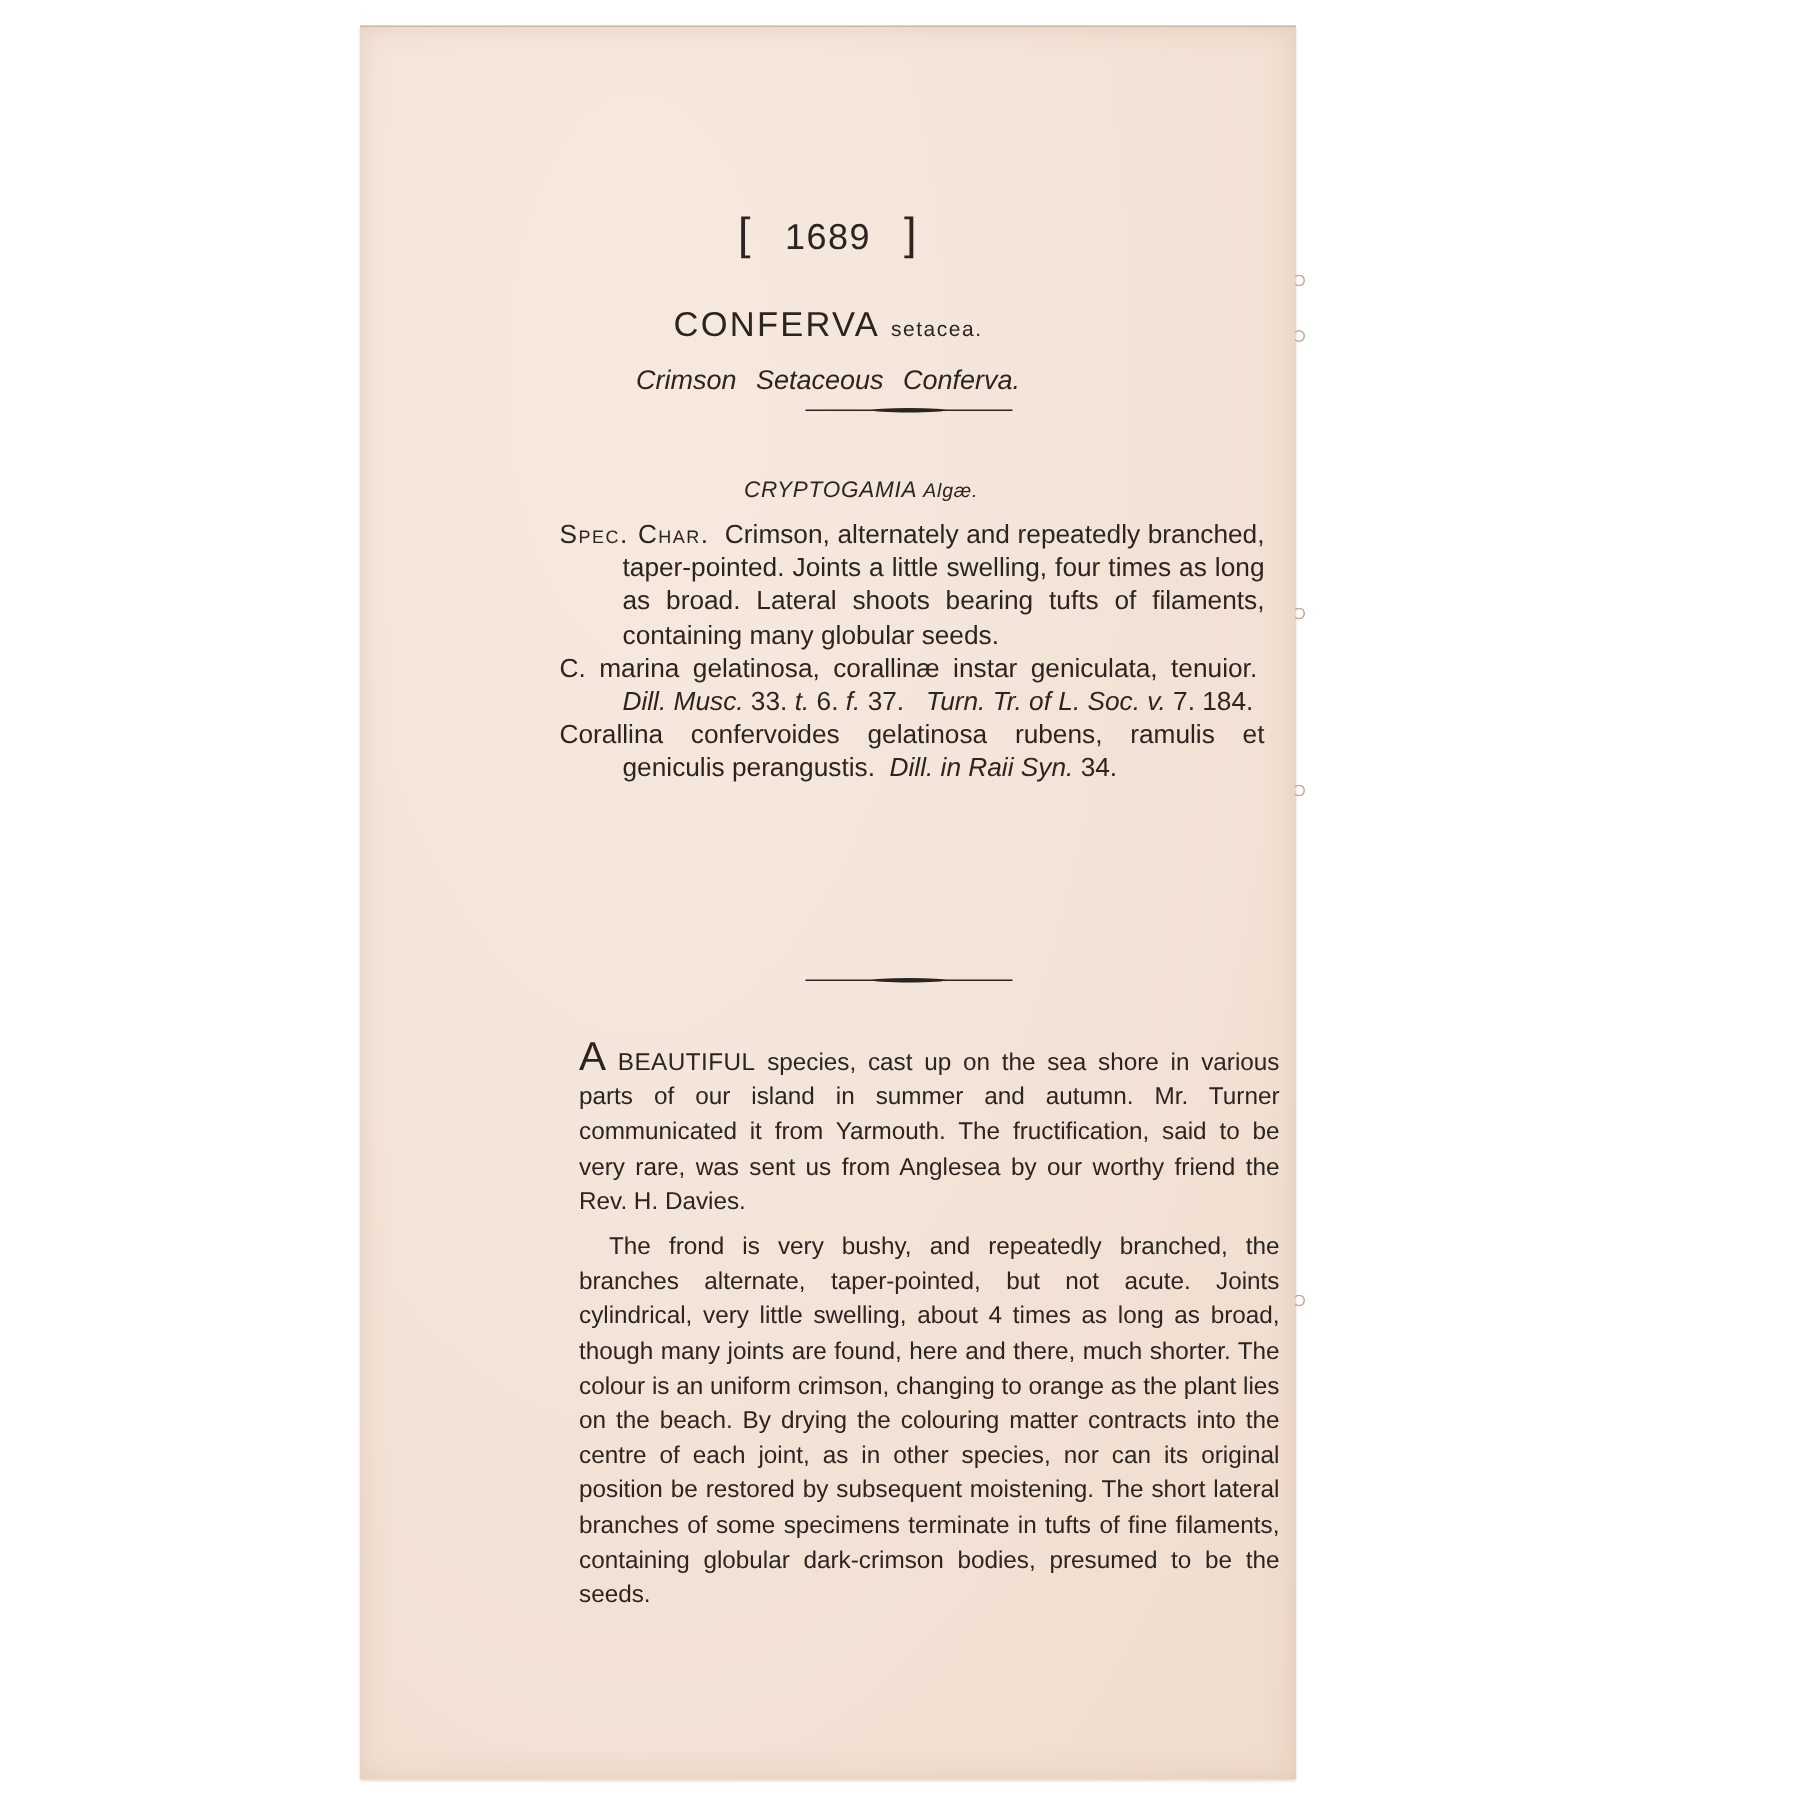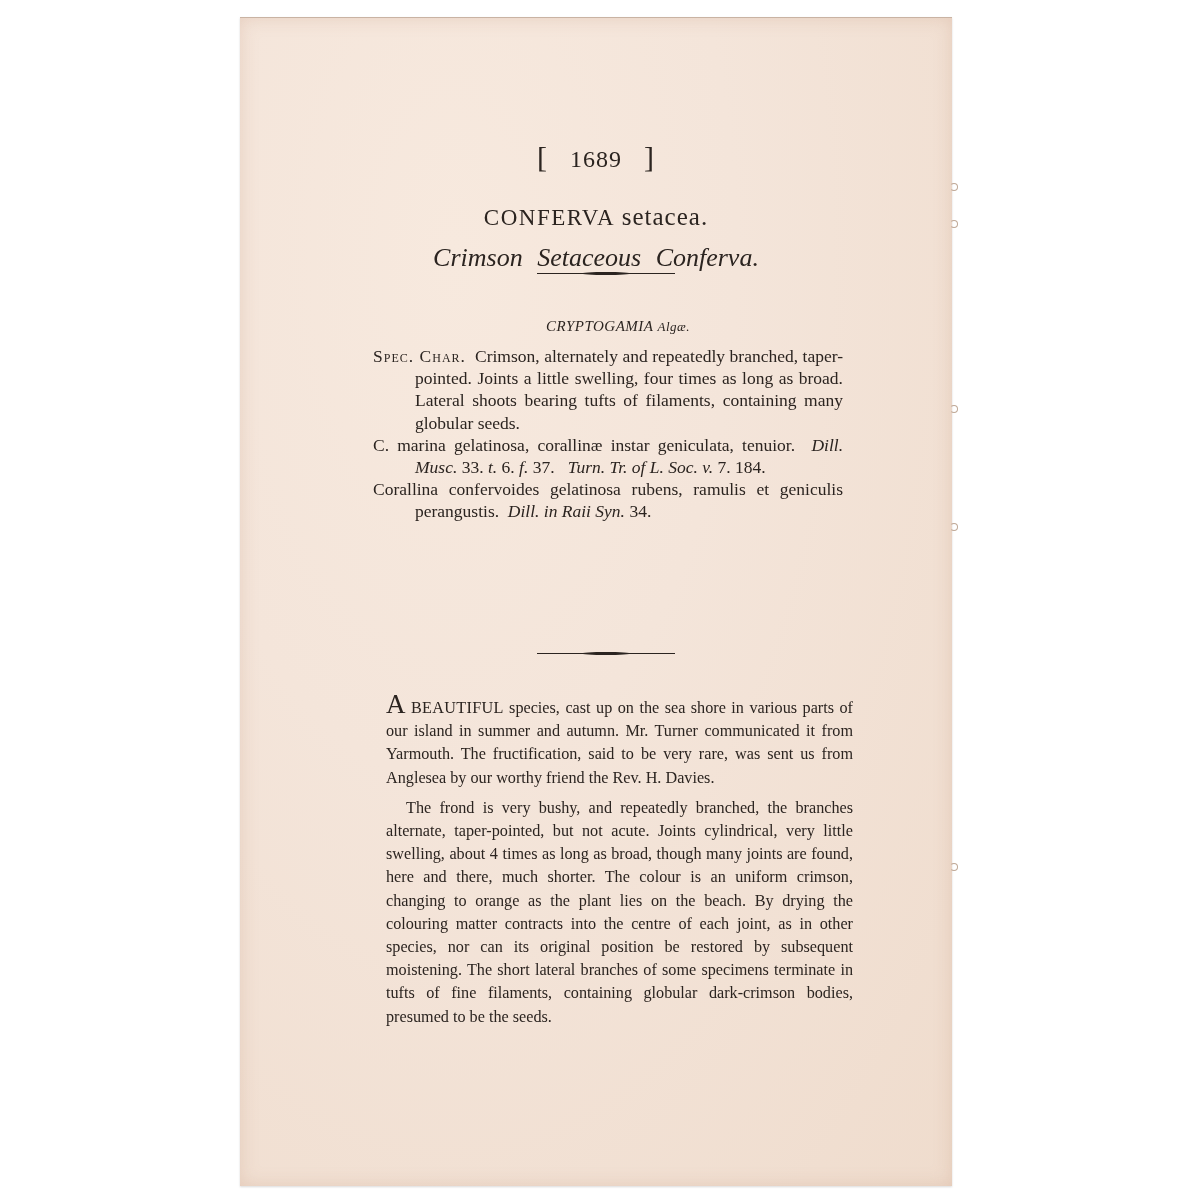--- a/index.html
+++ b/index.html
@@ -1,31 +1,31 @@
 <!DOCTYPE html>
 <html><head>
   <meta charset="utf-8">
   <style>
     html, body { margin:0; padding:0; background:#ffffff; }
     body { width:1200px; height:1200px; position:relative; overflow:hidden; }
     .page {
-      position:absolute; left:240px; top:17px; width:712px; height:1168px;
+      position:absolute; left:240px; top:17px; width:624px; height:1168px;
       background: radial-gradient(ellipse at 30% 20%, #f7e9de 0%, #f4e5da 40%, #efdccd 100%);
       box-shadow: inset 0 0 18px rgba(190,140,110,0.25), 0 1px 2px rgba(0,0,0,0.15);
       border-top: 1px solid #c9b3a3;
-      font-family: Liberation Serif, serif;
+      font-family: Liberation Sans, sans-serif;
       color:#2b2420;
     }
     .folio { position:absolute; top:122px; left:0; right:0; text-align:center; font-size:24px; letter-spacing:1px; }
     .folio .br { font-size:30px; font-weight:300; }
     .folio .num { margin:0 22px; }
     .title { position:absolute; top:185px; left:0; right:0; text-align:center; font-size:23px; letter-spacing:1px; }
     .title .genus { letter-spacing:1.5px; }
-    .title .sp { font-size:25px; }
-    .common { position:absolute; top:225px; left:0; right:0; text-align:center; font-style:italic; font-size:26px; word-spacing:8px; }
+    .title .sp { font-size:14px; }
+    .common { position:absolute; top:225px; left:0; right:0; text-align:center; font-style:italic; font-size:18px; word-spacing:8px; }
     .rule { position:absolute; left:297px; width:138px; height:4px; }
     .rule::before { content:""; position:absolute; left:0; right:0; top:1px; height:1px; background:#2b2420; }
     .rule::after { content:""; position:absolute; left:50%; top:0; width:50px; height:3px; margin-left:-25px; background:#2b2420; border-radius:50%; }
     .class { position:absolute; top:300px; left:0; right:0; text-align:center; font-style:italic; font-size:15px; letter-spacing:0.5px;padding-left:44px; }
     .chars { position:absolute; top:327px; left:133px; width:470px; font-size:17.5px; line-height:22.2px; }
     .entry { text-align:justify; text-indent:-42px; padding-left:42px; margin:0; }
     .label { font-variant:small-caps; letter-spacing:1px; }
     .syn-sub { text-align:justify; text-indent:-42px; padding-left:57px; margin:0 0 0 -15px; }
     .it { font-style:italic; }
     .body { position:absolute; top:675px; left:134px; width:467px; font-size:16.2px; line-height:23.2px;margin-left:12px; }

